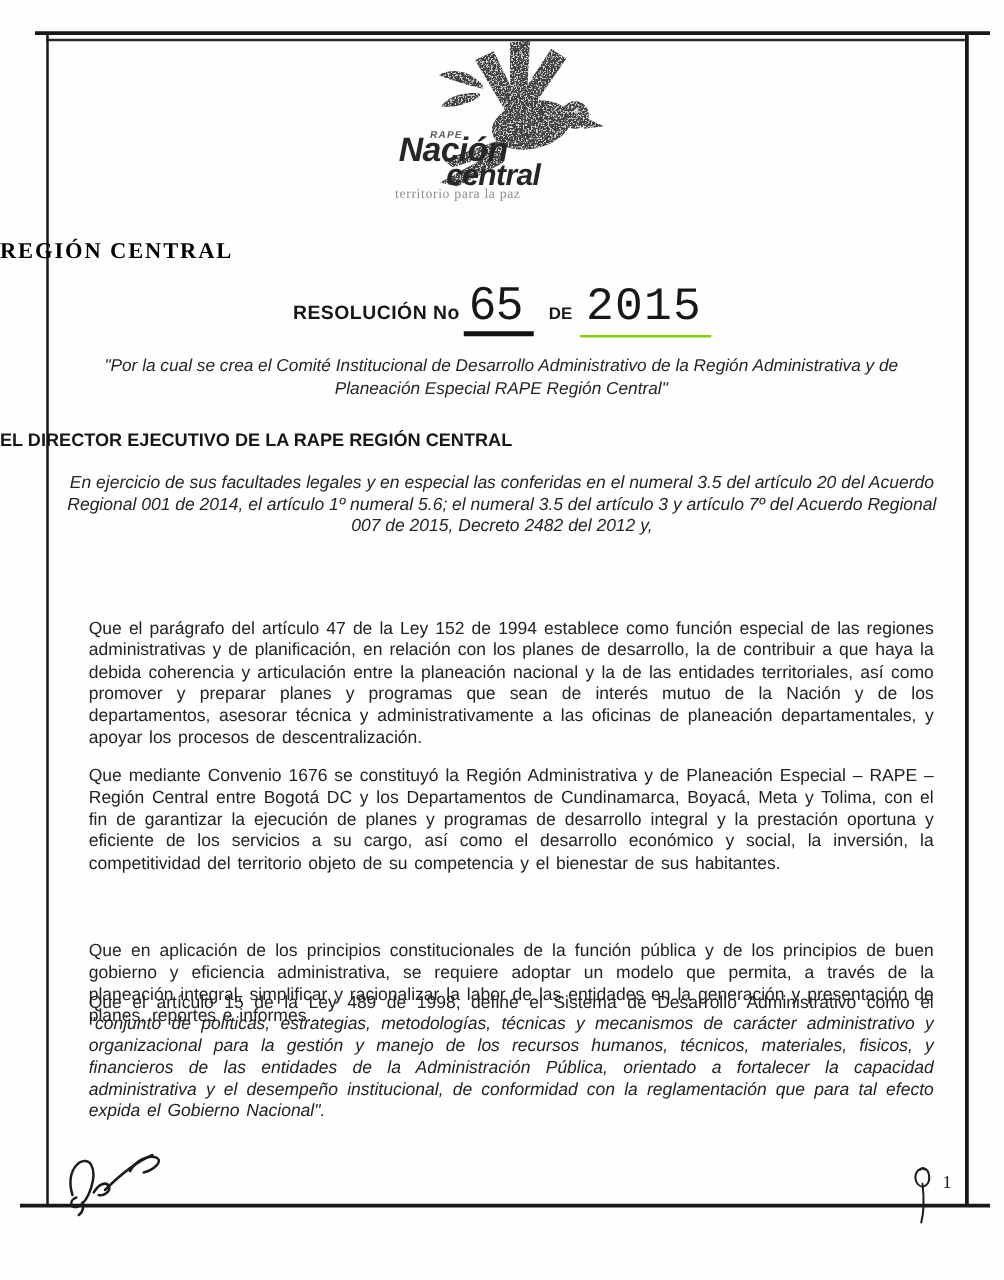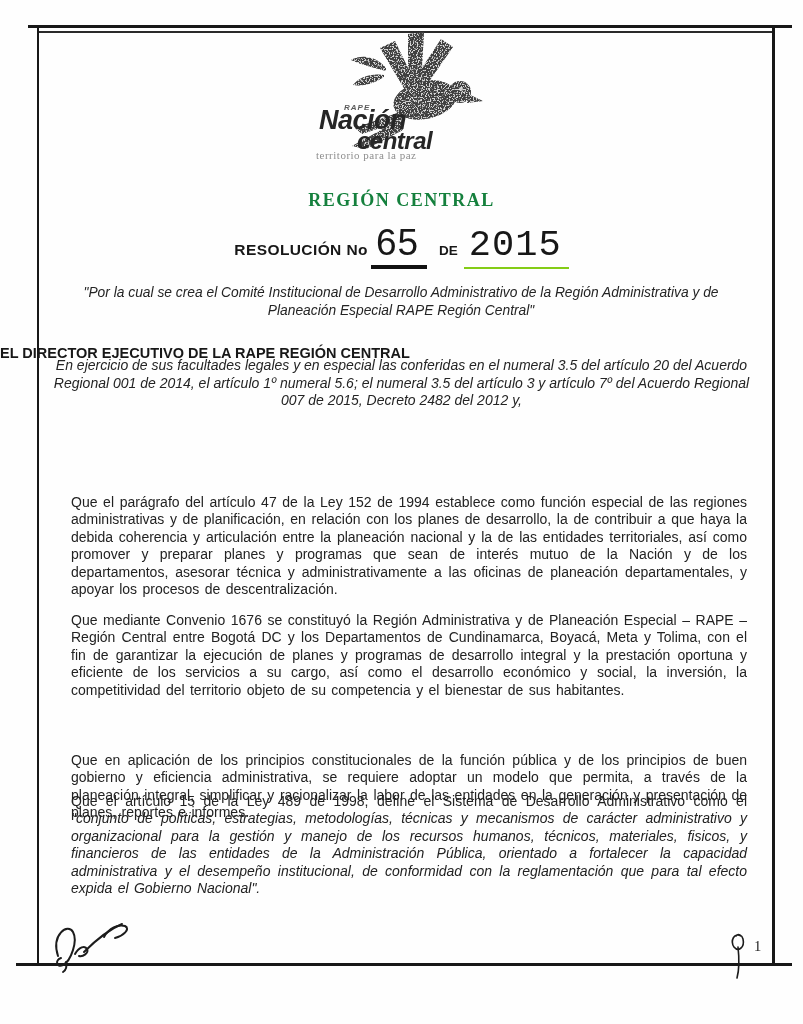--- a/index.html
+++ b/index.html
@@ -19,35 +19,35 @@
   .lg-acronym{position:absolute;left:44px;top:75px;font-size:8px;font-weight:bold;font-style:italic;
               color:#5a5a5a;letter-spacing:1px;}
   .lg-line1{position:absolute;left:19px;top:77px;font-size:27px;font-weight:800;font-style:italic;
             color:#262626;letter-spacing:-0.5px;}
   .lg-line2{position:absolute;left:57px;top:99px;font-size:24px;font-weight:800;font-style:italic;
             color:#262626;letter-spacing:-0.5px;}
   .lg-tagline{position:absolute;left:16px;top:121px;font-size:11px;color:#8e8e8e;letter-spacing:0.5px;font-family:Liberation Serif, serif;}
 
   .hdr1{position:absolute;left:0;top:172px;width:100%;text-align:center;
         font-family:"Liberation Serif",serif;font-weight:bold;font-size:13.5px;letter-spacing:0.3px;color:#151515;}
-  .hdr2{position:absolute;left:0;top:190px;width:100%;text-align:center;
-        font-family:"Liberation Serif",serif;font-weight:bold;font-size:18px;letter-spacing:1.5px;color:#15803d;}
+  .hdr2{position:absolute;left:0;top:190px;width:100%;text-align:left;
+        font-family:"Liberation Serif",serif;font-weight:bold;font-size:18px;letter-spacing:1.5px;color:#000000;}
 
   .res-row{position:absolute;left:0;top:222px;width:100%;display:flex;justify-content:center;
            align-items:baseline;color:#171717;}
   .res-label{font-size:15.5px;font-weight:bold;letter-spacing:0.4px;}
   .res-num{font-size:37px;letter-spacing:1px;border-bottom:4px solid #111;padding:0 8px 1px 5px;margin-left:3px;}
   .res-de{font-size:13.5px;font-weight:bold;margin:0 6px 0 12px;}
   .res-year{font-size:37px;letter-spacing:1px;border-bottom:2px solid #84cc16;padding:0 7px 1px 5px;font-family:Liberation Mono, monospace;}
 
   .subject{position:absolute;left:76px;top:284px;width:650px;text-align:center;
            font-style:italic;font-size:13.8px;line-height:17.5px;color:#242424;}
   .authority{position:absolute;left:0;top:345px;width:100%;text-align:left;
              font-weight:bold;font-size:14.5px;color:#171717;}
-  .legal{position:absolute;left:53px;top:357px;width:697px;text-align:center;
+  .legal{position:absolute;left:53px;top:377px;width:697px;text-align:center;
          font-style:italic;font-size:14px;line-height:17.6px;color:#242424;}
   .considerando{position:absolute;left:0;top:458px;width:100%;text-align:center;
                 font-weight:bold;font-size:15px;letter-spacing:0.3px;color:#151515;}
 
   .para{position:absolute;left:71px;width:676px;font-size:14px;line-height:17.4px;
         text-align:justify;word-spacing:1.5px;color:#222222;}
   .p1{top:494px;}
   .p2{top:612px;}
   .p3{top:716px;margin-top:36px;}
   .p4{top:793px;}

